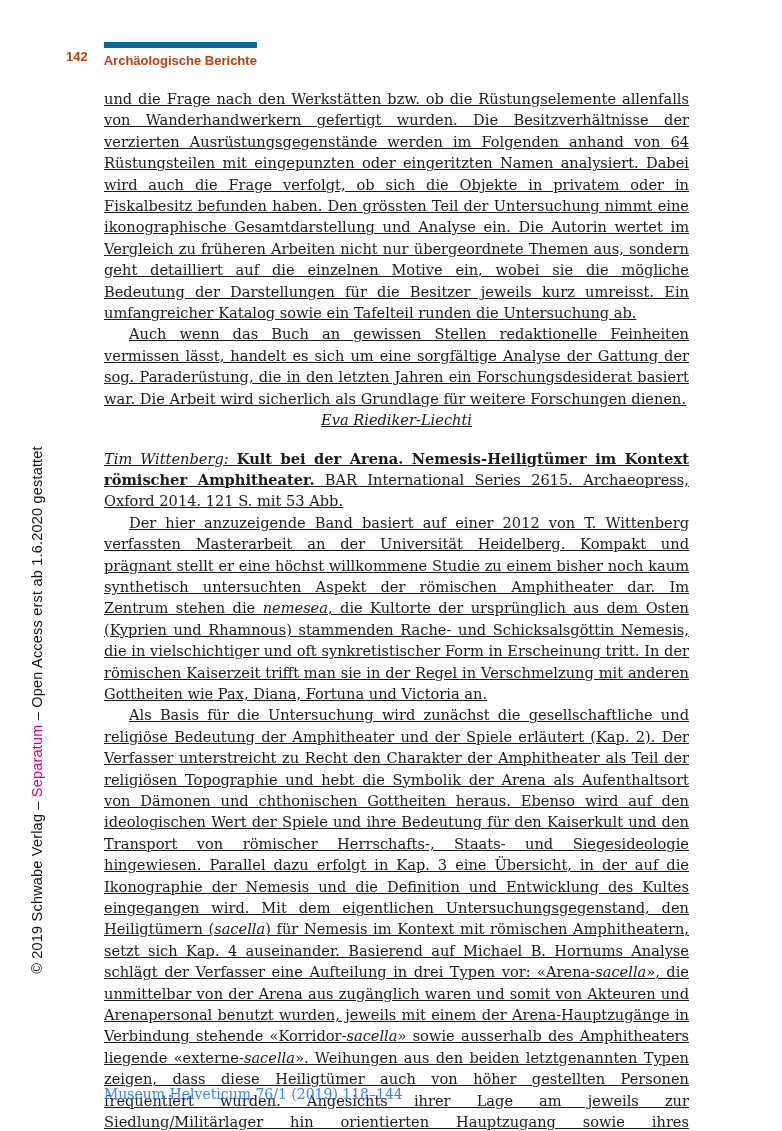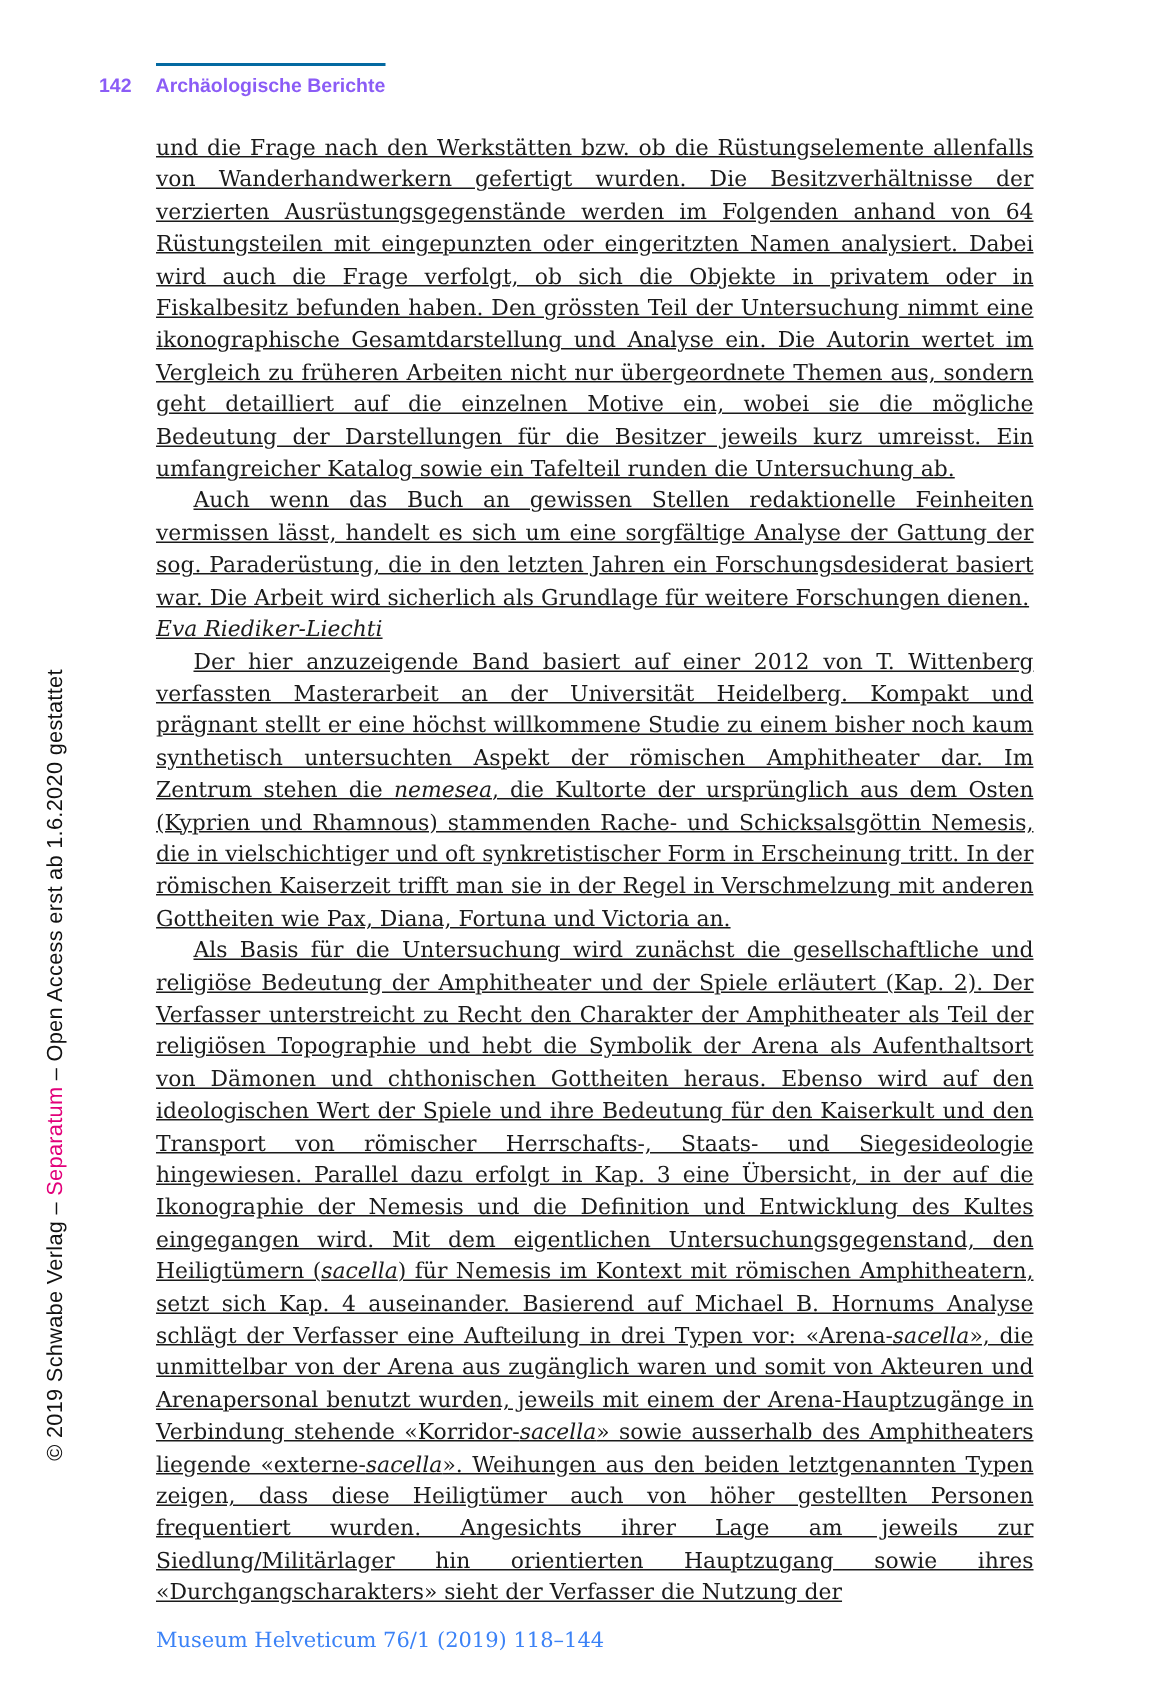--- a/index.html
+++ b/index.html
@@ -10,35 +10,35 @@
     color:#1b1b1b;
     font-family:"DejaVu Serif", serif;
     overflow:hidden;
   }
 
   
   .page-header {
     position:absolute; top:42px; left:66px;
     display:flex; align-items:flex-start; gap:16px;
     font-family:"Liberation Sans", sans-serif;
-    font-weight:700; font-size:13px; color:#8b5cf6;
+    font-weight:700; font-size:13px; color:#c2410c;
   }
   .page-number { padding-top:7px; }
-  .section-title { border-top:2px solid #0369a1; padding-top:5px; }
+  .section-title { border-top:6px solid #0369a1; padding-top:5px; }
 
   
   .text-block {
     position:absolute; left:104px; top:88px; width:585px;
     font-size:14.6px; line-height:21.4px;
     text-align:justify;
     hyphens:auto; -webkit-hyphens:auto;
   }
   p.para { text-align:justify;text-decoration:underline; }
   p.para.indent { text-indent:25px; }
-  p.para.align-right { text-align:left; }
+  p.para.align-right { text-align:center; }
   p.para.space-before { margin-top:17px; }
   .italic { font-style:italic; }
   .bold { font-weight:700; }
 
   
   .vertical-strip {
     position:absolute; left:37px; top:710px;
     transform:translate(-50%,-50%) rotate(-90deg);
     transform-origin:center center;
     white-space:nowrap;
@@ -61,17 +61,18 @@
 </div>
 
 <div class="vertical-strip">
   <span>© 2019 Schwabe Verlag – </span><span style="color: rgb(226, 0, 122);">Separatum</span><span> – Open Access erst ab 1.6.2020 gestattet</span>
 </div>
 
 <div class="text-block">
     <p class="para"><span>und die Frage nach den Werkstätten bzw. ob die Rüstungselemente allenfalls von Wanderhandwerkern gefertigt wurden. Die Besitzverhältnisse der verzierten Ausrüstungsgegenstände werden im Folgenden anhand von 64 Rüstungsteilen mit eingepunzten oder eingeritzten Namen analysiert. Dabei wird auch die Frage verfolgt, ob sich die Objekte in privatem oder in Fiskalbesitz befunden haben. Den grössten Teil der Untersuchung nimmt eine ikonographische Gesamtdarstellung und Analyse ein. Die Autorin wertet im Vergleich zu früheren Arbeiten nicht nur übergeordnete Themen aus, sondern geht detailliert auf die einzelnen Motive ein, wobei sie die mögliche Bedeutung der Darstellungen für die Besitzer jeweils kurz umreisst. Ein umfangreicher Katalog sowie ein Tafelteil runden die Untersuchung ab.</span></p>
     <p class="para indent"><span>Auch wenn das Buch an gewissen Stellen redaktionelle Feinheiten vermissen lässt, handelt es sich um eine sorgfältige Analyse der Gattung der sog. Paraderüstung, die in den letzten Jahren ein Forschungsdesiderat basiert war. Die Arbeit wird sicherlich als Grundlage für weitere Forschungen dienen.</span></p>
     <p class="para align-right"><span class="italic">Eva Riediker-Liechti</span></p>
+    <p class="para space-before"><span class="italic">Tim Wittenberg: </span><span class="bold">Kult bei der Arena. Nemesis-Heiligtümer im Kontext römischer Amphitheater.</span><span> BAR International Series 2615. Archaeopress, Oxford 2014. 121 S. mit 53 Abb.</span></p>
     <p class="para indent"><span>Der hier anzuzeigende Band basiert auf einer 2012 von T. Wittenberg verfassten Masterarbeit an der Universität Heidelberg. Kompakt und prägnant stellt er eine höchst willkommene Studie zu einem bisher noch kaum synthetisch untersuchten Aspekt der römischen Amphitheater dar. Im Zentrum stehen die </span><span class="italic">nemesea</span><span>, die Kultorte der ursprünglich aus dem Osten (Kyprien und Rhamnous) stammenden Rache- und Schicksalsgöttin Nemesis, die in vielschichtiger und oft synkretistischer Form in Erscheinung tritt. In der römischen Kaiserzeit trifft man sie in der Regel in Verschmelzung mit anderen Gottheiten wie Pax, Diana, Fortuna und Victoria an.</span></p>
     <p class="para indent"><span>Als Basis für die Untersuchung wird zunächst die gesellschaftliche und religiöse Bedeutung der Amphitheater und der Spiele erläutert (Kap. 2). Der Verfasser unterstreicht zu Recht den Charakter der Amphitheater als Teil der religiösen Topographie und hebt die Symbolik der Arena als Aufenthaltsort von Dämonen und chthonischen Gottheiten heraus. Ebenso wird auf den ideologischen Wert der Spiele und ihre Bedeutung für den Kaiserkult und den Transport von römischer Herrschafts-, Staats- und Siegesideologie hingewiesen. Parallel dazu erfolgt in Kap. 3 eine Übersicht, in der auf die Ikonographie der Nemesis und die Definition und Entwicklung des Kultes eingegangen wird. Mit dem eigentlichen Untersuchungsgegenstand, den Heiligtümern (</span><span class="italic">sacella</span><span>) für Nemesis im Kontext mit römischen Amphitheatern, setzt sich Kap. 4 auseinander. Basierend auf Michael B. Hornums Analyse schlägt der Verfasser eine Aufteilung in drei Typen vor: «Arena-</span><span class="italic">sacella</span><span>», die unmittelbar von der Arena aus zugänglich waren und somit von Akteuren und Arenapersonal benutzt wurden, jeweils mit einem der Arena-Hauptzugänge in Verbindung stehende «Korridor-</span><span class="italic">sacella</span><span>» sowie ausserhalb des Amphitheaters liegende «externe-</span><span class="italic">sacella</span><span>». Weihungen aus den beiden letztgenannten Typen zeigen, dass diese Heiligtümer auch von höher gestellten Personen frequentiert wurden. Angesichts ihrer Lage am jeweils zur Siedlung/Militärlager hin orientierten Hauptzugang sowie ihres «Durchgangscharakters» sieht der Verfasser die Nutzung der </span></p>
   </div>
 
 <div class="page-footer">Museum Helveticum 76/1 (2019) 118–144</div>
 
 </body></html>

